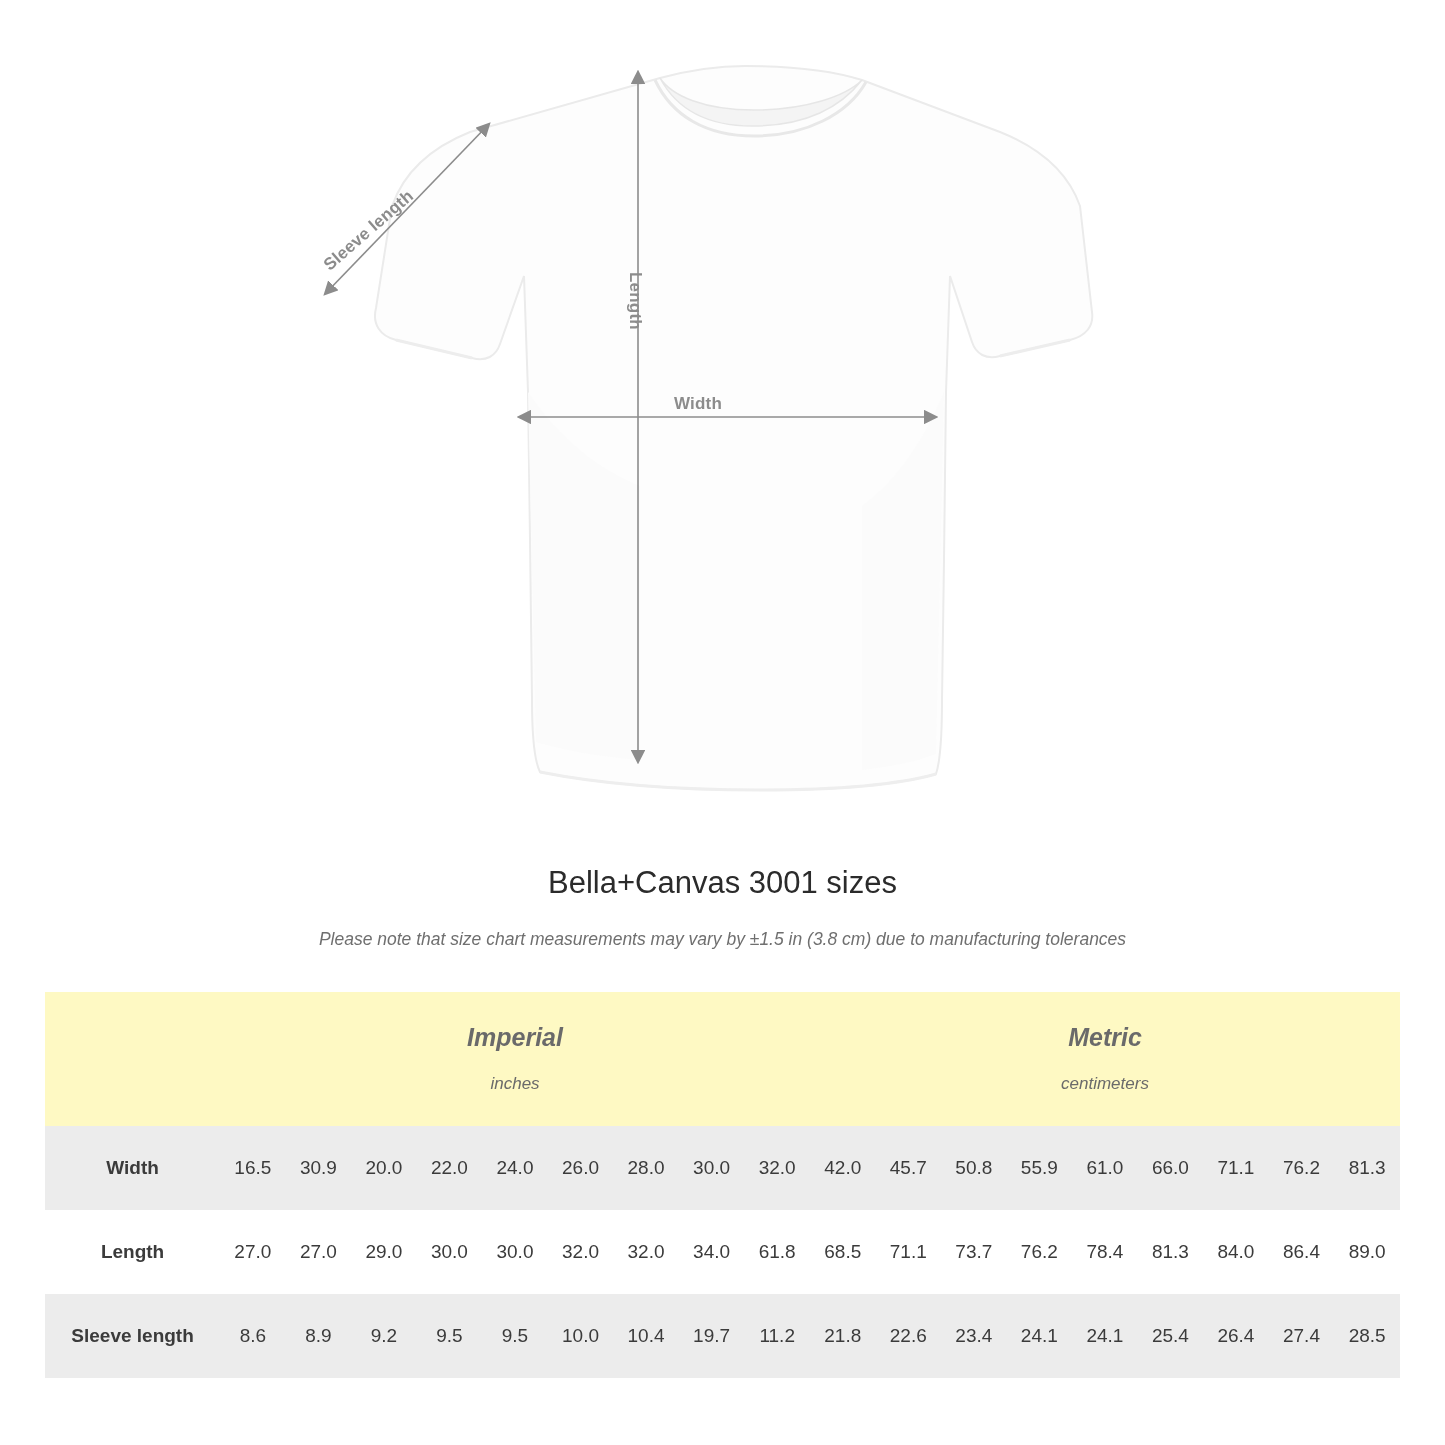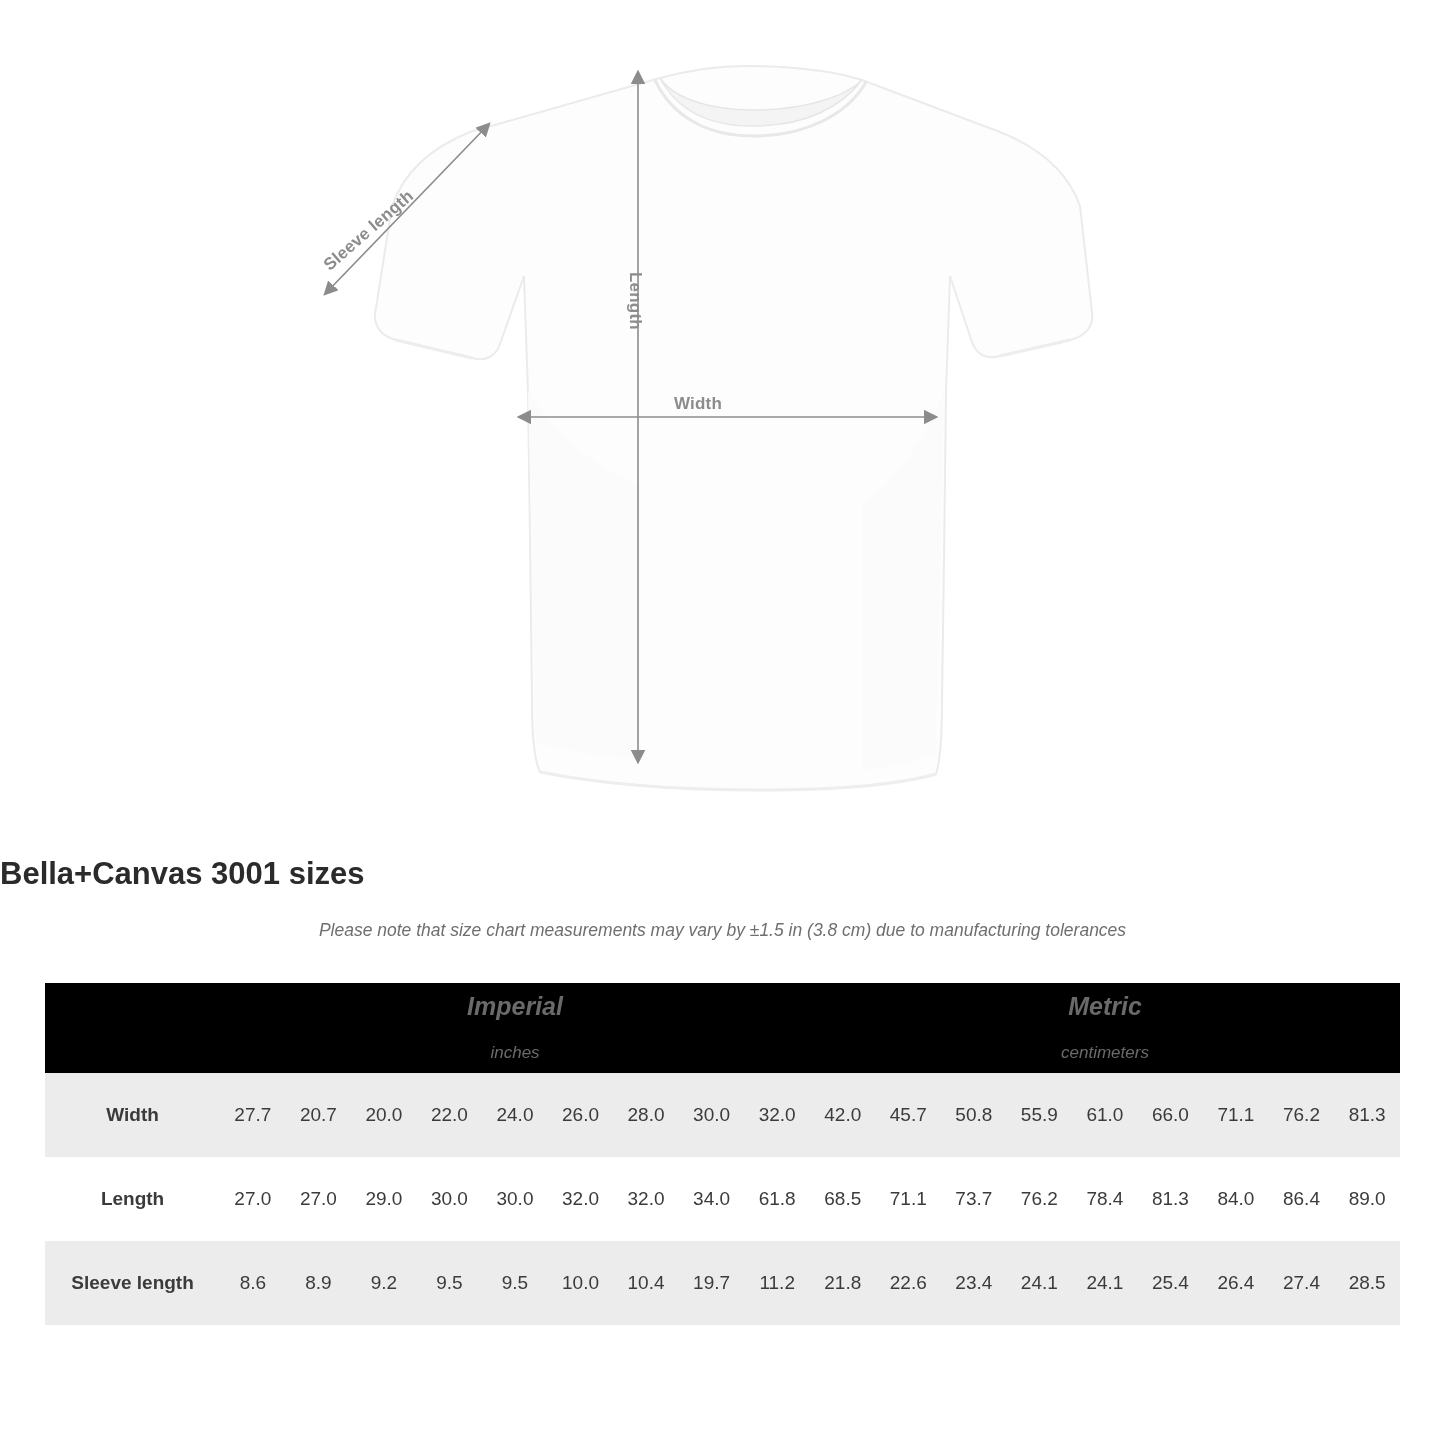--- a/index.html
+++ b/index.html
@@ -46,24 +46,25 @@
   }
   .label-sleeve {
     left: 333px;
     top: 255px;
     transform: rotate(-41deg);
     transform-origin: left bottom;
   }
 
   
   .chart-heading {
+    text-align: center;
     font-size: 31px;
-    font-weight: bold;
+    font-weight: normal;
     color: #2b2b2b;
-    margin: 0;
+    margin: 9px;
     padding-top: 26px;
   }
   .chart-note {
     text-align: center;
     font-size: 17.5px;
     font-style: italic;
     color: #6f6f6f;
     margin: 12px;
     padding-top: 16px;
   }
@@ -78,22 +79,22 @@
     border-collapse: collapse;
     width: 1355px;
     table-layout: fixed;
   }
   table.size-table td,
   table.size-table th {
     text-align: center;
     vertical-align: middle;
   }
   .unit-band td {
-    background: #000000;
-    height: 90px;
+    background: #fef9c3;
+    height: 134px;
     padding: 0;
   }
   .unit-title {
     font-size: 25px;
     font-style: italic;
     font-weight: bold;
     color: #6a6a6a;
     line-height: 1.1;
   }
   .unit-sub {
@@ -235,22 +236,22 @@
             <div class="unit-title">Imperial</div>
             <div class="unit-sub">inches</div>
           </td>
           <td colspan="9">
             <div class="unit-title">Metric</div>
             <div class="unit-sub">centimeters</div>
           </td>
         </tr>
         <tr class="data-row band-grey">
           <td class="row-label">Width</td>
-          <td>27.7</td>
-          <td>20.7</td>
+          <td>16.5</td>
+          <td>30.9</td>
           <td>20.0</td>
           <td>22.0</td>
           <td>24.0</td>
           <td>26.0</td>
           <td>28.0</td>
           <td>30.0</td>
           <td>32.0</td>
           <td>42.0</td>
           <td>45.7</td>
           <td>50.8</td>

